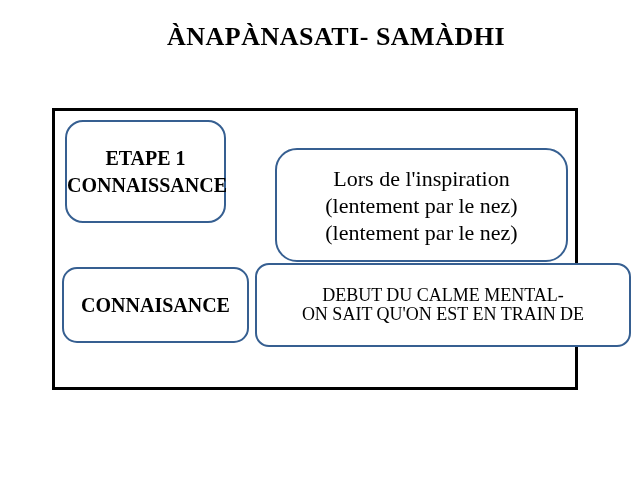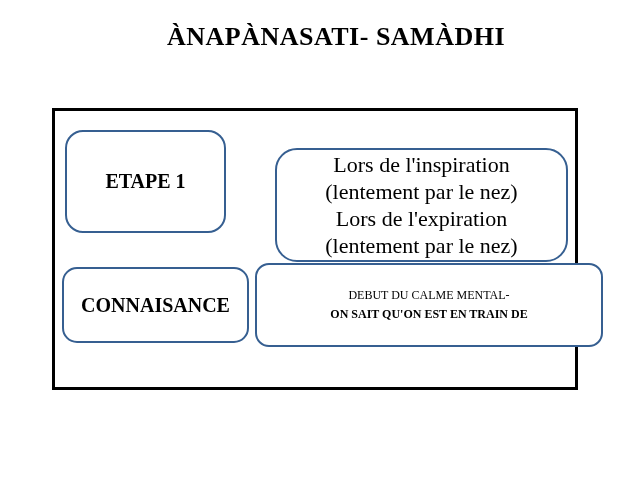--- a/index.html
+++ b/index.html
@@ -39,21 +39,21 @@
     border: 2.5px solid var(--accent, #365F91);
     background: #ffffff;
     display: flex;
     flex-direction: column;
     align-items: center;
     justify-content: center;
     text-align: center;
   }
   .bubble .line { width: 100%; }
   .box-etape1 {
-    left: 65px; top: 130px;
+    left: 65px; top: 120px;
     width: 161px; height: 103px;
     border-radius: 18px;
     font-weight: bold;
     font-size: 20px;
     line-height: 27px;
     align-items: center;
   }
   .box-breathing {
     left: 275px; top: 124px;
     width: 293px; height: 114px;
@@ -66,44 +66,44 @@
     left: 62px; top: 267px;
     width: 187px; height: 76px;
     border-radius: 15px;
     font-weight: bold;
     font-size: 20px;
     line-height: 26px;
     justify-content: center;
   }
   .box-calme {
     left: 255px; top: 263px;
-    width: 348px; height: 84px;
+    width: 376px; height: 84px;
     border-radius: 14px;
-    font-size: 12px;
+    font-size: 18px;
     line-height: 19px;
   }
-  .box-calme .bold-line { font-weight: bold; text-align: center; }
+  .box-calme .bold-line { font-weight: normal; text-align: center; }
 </style>
 </head>
 <body>
 
 <div class="slide">
 
   <div class="slide-title">ÀNAPÀNASATI- SAMÀDHI</div>
 
   <div class="frame"></div>
 
   <div class="bubble box-etape1">
     <div class="line">ETAPE 1</div>
+    <div class="line">CONNAISSANCE</div>
   </div>
 
   <div class="bubble box-breathing">
     <div class="line">Lors de l'inspiration</div>
     <div class="line">(lentement par le nez)</div>
-    <div class="line">Lors de l'expiration</div>
     <div class="line">(lentement par le nez)</div>
   </div>
 
   <div class="bubble box-connaisance">
     <div class="line">CONNAISANCE</div>
   </div>
 
   <div class="bubble box-calme">
     <div class="line">DEBUT DU CALME MENTAL-</div>
     <div class="line bold-line">ON SAIT QU'ON EST EN TRAIN DE</div>

